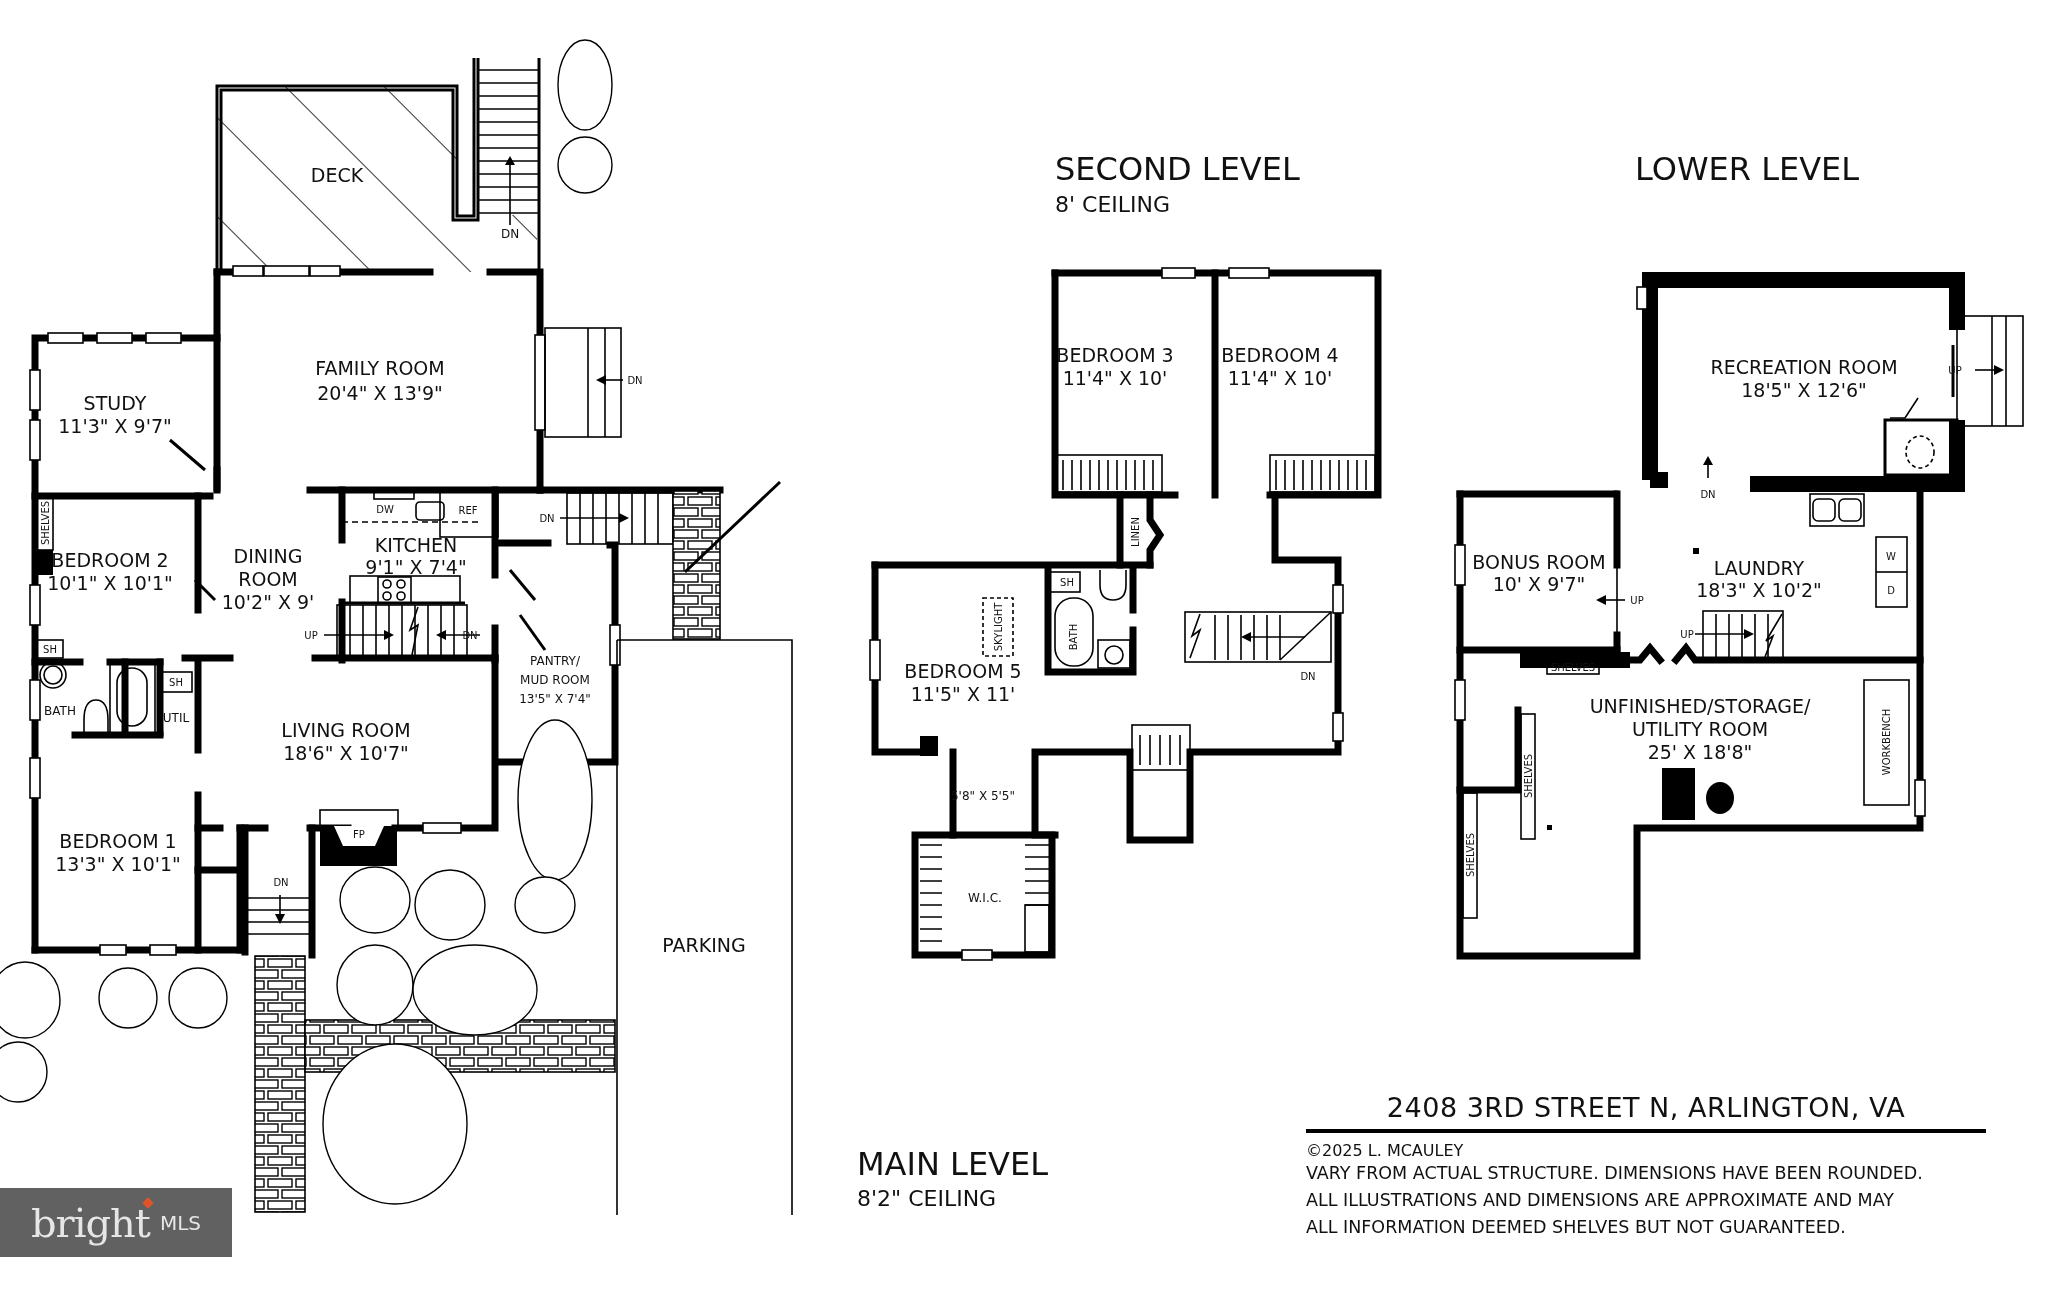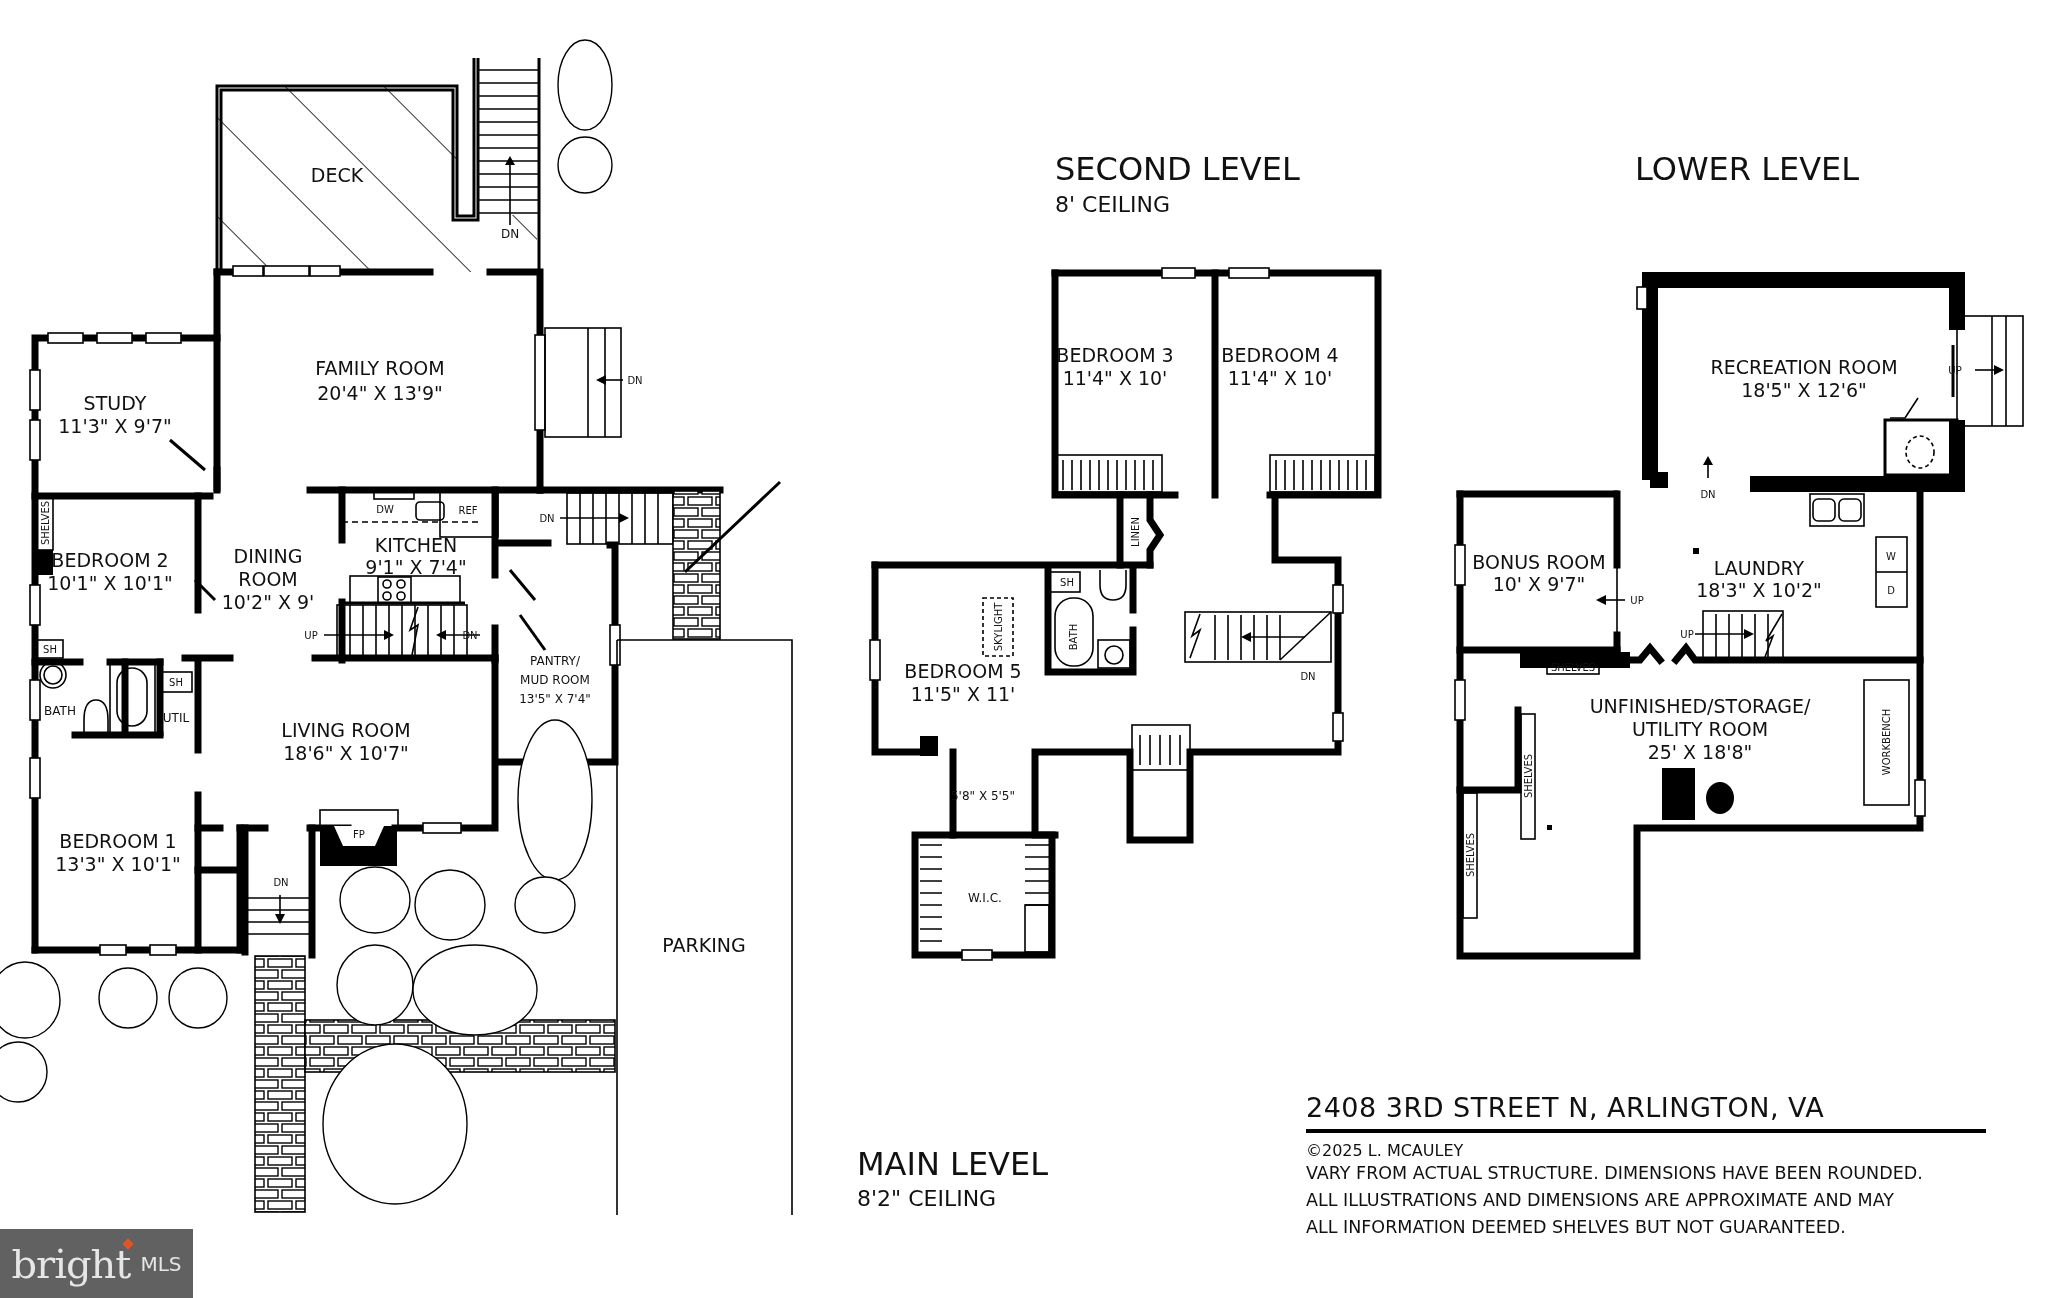--- a/index.html
+++ b/index.html
@@ -11,24 +11,24 @@
   .med{stroke:#000;stroke-width:3;fill:none;}
   .win{fill:#fff;stroke:#000;stroke-width:1.6;}
   .lbl{font-family:"DejaVu Sans",sans-serif;font-size:19px;fill:#111;text-anchor:middle;}
   .lbl-sm{font-family:"DejaVu Sans",sans-serif;font-size:12px;fill:#111;text-anchor:middle;}
   .lbl-xs{font-family:"DejaVu Sans",sans-serif;font-size:10px;fill:#111;text-anchor:middle;}
   .title{font-family:"DejaVu Sans",sans-serif;font-size:32px;fill:#111;}
   .subtitle{font-family:"DejaVu Sans",sans-serif;font-size:22px;fill:#111;}
   .tree{fill:#fff;stroke:#000;stroke-width:1.4;}
   .brick{fill:#fff;stroke:#000;stroke-width:1.4;}
   .info{position:absolute;left:1306px;top:1092px;width:680px;}
-  .info .addr{font-size:27px;letter-spacing:0.5px;padding-bottom:6px;border-bottom:4px solid #000;white-space:nowrap;}
+  .info .addr{font-size:27px;letter-spacing:0.5px;padding-bottom:6px;border-bottom:4px solid #000;white-space:nowrap;text-align:center;}
   .info .copy{font-size:16px;margin-top:8px;}
   .info .disc{font-size:17.5px;line-height:27px;white-space:nowrap;}
-  .logo{position:absolute;left:0;top:1229px;width:193px;height:69px;background:#616161;display:flex;align-items:center;justify-content:center;}
+  .logo{position:absolute;left:0;top:1188px;width:232px;height:69px;background:#616161;display:flex;align-items:center;justify-content:center;}
   .logo .b{font-family:"DejaVu Serif",serif;font-size:40px;color:#e6e6e6;letter-spacing:-1px;}
   .logo .dot{display:inline-block;width:8px;height:8px;background:#e0542a;transform:rotate(45deg);position:relative;top:-20px;left:-6px;}
   .logo .m{font-family:"DejaVu Sans",sans-serif;font-size:20px;color:#e6e6e6;margin-left:2px;text-align:center;}
 </style>
 </head>
 <body>
 
 <svg width="2048" height="1298" viewBox="0 0 2048 1298" xmlns="http://www.w3.org/2000/svg">
   <defs>
     <pattern id="bricks" width="28" height="22" patternUnits="userSpaceOnUse">

